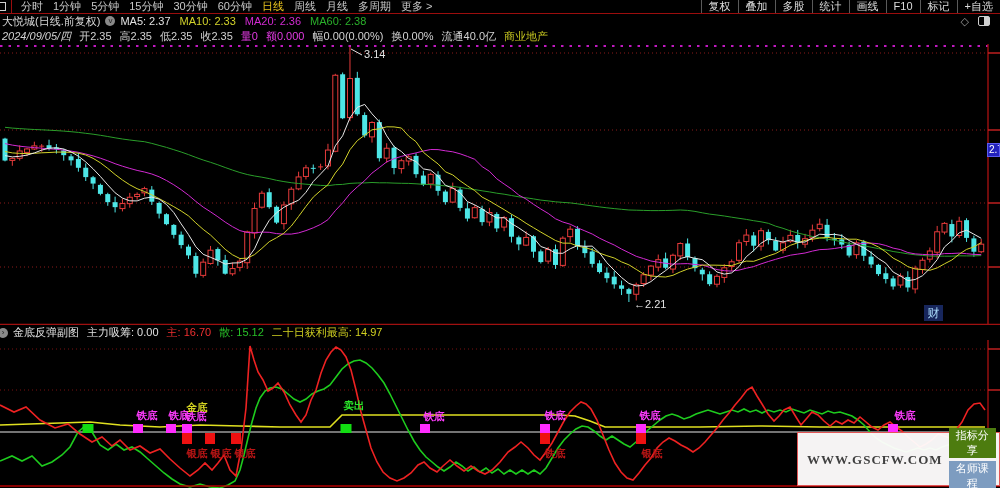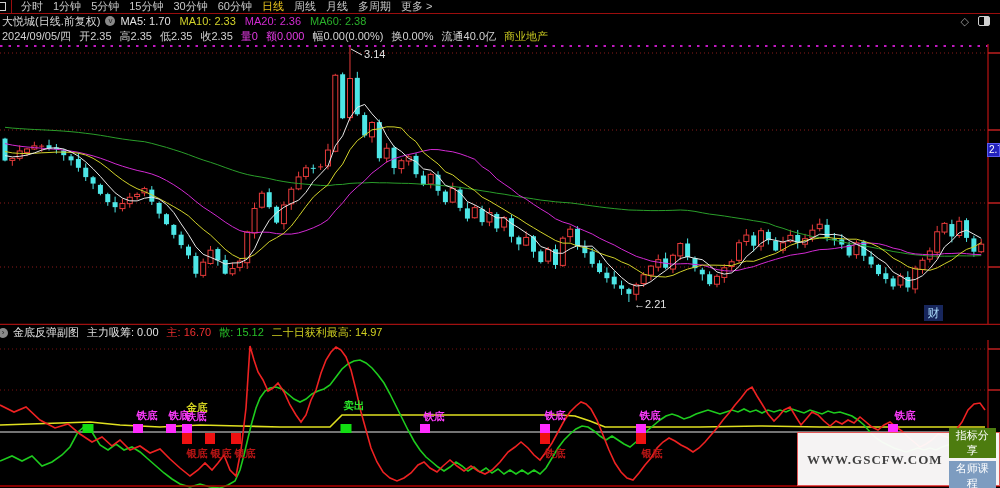--- a/index.html
+++ b/index.html
@@ -65,42 +65,52 @@
         <span class="menu-item">5分钟</span>
         <span class="menu-item">15分钟</span>
         <span class="menu-item">30分钟</span>
         <span class="menu-item">60分钟</span>
         <span class="menu-item active">日线</span>
         <span class="menu-item">周线</span>
         <span class="menu-item">月线</span>
         <span class="menu-item">多周期</span>
         <span class="menu-item">更多 &gt;</span>
       </span>
+    <span class="tb-right" id="right-buttons">
+        <span class="tb-btn">复权</span>
+        <span class="tb-btn">叠加</span>
+        <span class="tb-btn">多股</span>
+        <span class="tb-btn">统计</span>
+        <span class="tb-btn">画线</span>
+        <span class="tb-btn">F10</span>
+        <span class="tb-btn">标记</span>
+        <span class="tb-btn">+自选</span>
+      </span>
   </div>
 
   <div class="row2">
     <span class="title">大悦城(日线.前复权)</span>
     <span class="circle-ico">v</span>
     <span id="ma-legend" style="display:flex;">
-        <span class="ma-item" style="color: rgb(226, 226, 226);">MA5: 1.70</span>
+        <span class="ma-item" style="color: rgb(226, 226, 226);">MA5: 2.37</span>
         <span class="ma-item" style="color: rgb(210, 210, 42);">MA10: 2.33</span>
         <span class="ma-item" style="color: rgb(210, 42, 210);">MA20: 2.36</span>
         <span class="ma-item" style="color: rgb(42, 176, 42);">MA60: 2.38</span>
       </span>
     <span class="row2-icons">
       <span class="diamond-ico">◇</span>
       <span class="split-ico">
           <i></i>
           <i class="fill"></i>
         </span>
     </span>
   </div>
 
   <div class="row3" id="quote-row">
-      <span class="q-item" style="color: rgb(210, 210, 210);">2024/09/05/四</span>
+      <span class="q-item" style="color: rgb(210, 210, 210); font-style: italic;">2024/09/05/四</span>
       <span class="q-item" style="color: rgb(210, 210, 210); text-align: center;">开2.35</span>
       <span class="q-item" style="color: rgb(210, 210, 210);">高2.35</span>
       <span class="q-item" style="color: rgb(210, 210, 210);">低2.35</span>
       <span class="q-item" style="color: rgb(210, 210, 210); text-align: right;">收2.35</span>
       <span class="q-item" style="color: rgb(226, 58, 226);">量0</span>
       <span class="q-item" style="color: rgb(226, 58, 226);">额0.000</span>
       <span class="q-item" style="color: rgb(210, 210, 210);">幅0.00(0.00%)</span>
       <span class="q-item" style="color: rgb(210, 210, 210);">换0.00%</span>
       <span class="q-item" style="color: rgb(210, 210, 210);">流通40.0亿</span>
       <span class="q-item" style="color: rgb(200, 200, 32);">商业地产</span>

